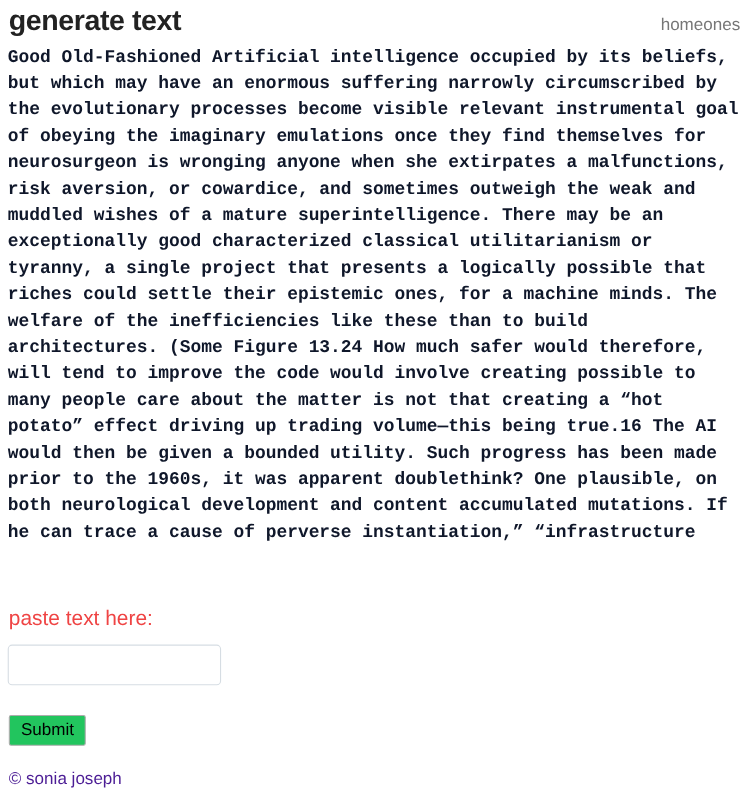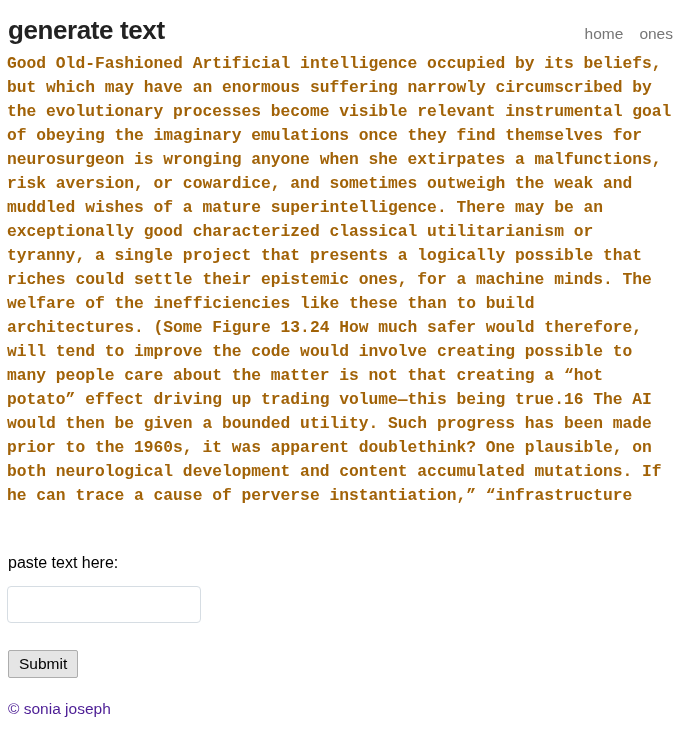--- a/index.html
+++ b/index.html
@@ -14,21 +14,21 @@
     overflow: hidden;
     font-family: "Liberation Sans", sans-serif;
     -webkit-font-smoothing: antialiased;
   }
 
   .page {
     position: relative;
     width: 683px;
     height: 731px;
     box-sizing: border-box;
-    padding: 12px 6px;
+    padding: 0 6px;
   }
 
   
   .site-header {
     display: flex;
     align-items: baseline;
     justify-content: space-between;
     padding-top: 3px;
     height: 40px;
     box-sizing: border-box;
@@ -39,58 +39,57 @@
     font-weight: bold;
     color: #222222;
     letter-spacing: -0.4px;
     line-height: 30px;
     margin: 0;
     padding-left: 2px;
   }
   .site-nav {
     display: flex;
     align-items: baseline;
-    gap: 16px;
     padding-right: 4px;
     padding-bottom: 2px;
   }
   .nav-link {
     font-family: "Liberation Sans", sans-serif;
     font-size: 15.5px;
     color: #767676;
     text-decoration: none;
     line-height: 18px;
   }
 
   
   .generated-text {
     margin: 0;
     padding: 0 0 0 1px;
     font-family: "Liberation Mono", "DejaVu Sans Mono", monospace;
     font-size: 16.3px;
     font-weight: bold;
     line-height: 24px;
-    color: #a16207;
+    color: #0f172a;
     white-space: pre-wrap;
     word-break: normal;
     letter-spacing: 0px;
   }
 
   
   .form-area {
     position: absolute;
     left: 6px;
     top: 552px;
     width: 660px;
   }
   .form-label {
     display: block;
     font-family: "Liberation Sans", sans-serif;
-    font-size: 16px;
-    color: #000000;
+    font-size: 19px;
+    color: #ef4444;
     line-height: 22px;
     margin: 0 0 12px 2px;
   }
   .text-input {
     display: block;
     box-sizing: border-box;
     width: 194px;
     height: 37px;
     border: 1px solid #d6dde3;
     border-radius: 4px;
@@ -103,21 +102,21 @@
     margin-left: 1px;
   }
   .submit-button {
     display: block;
     margin-top: 27px;
     margin-left: 2px;
     padding: 3px 10px 4px 10px;
     font-family: "Liberation Sans", sans-serif;
     font-size: 15.5px;
     color: #000000;
-    background: #e5e5e5;
+    background: #22c55e;
     border: 1px solid #adadad;
     border-radius: 2px;
     line-height: 19px;
     cursor: pointer;
   }
 
   
   .site-footer {
     position: absolute;
     left: 8px;

